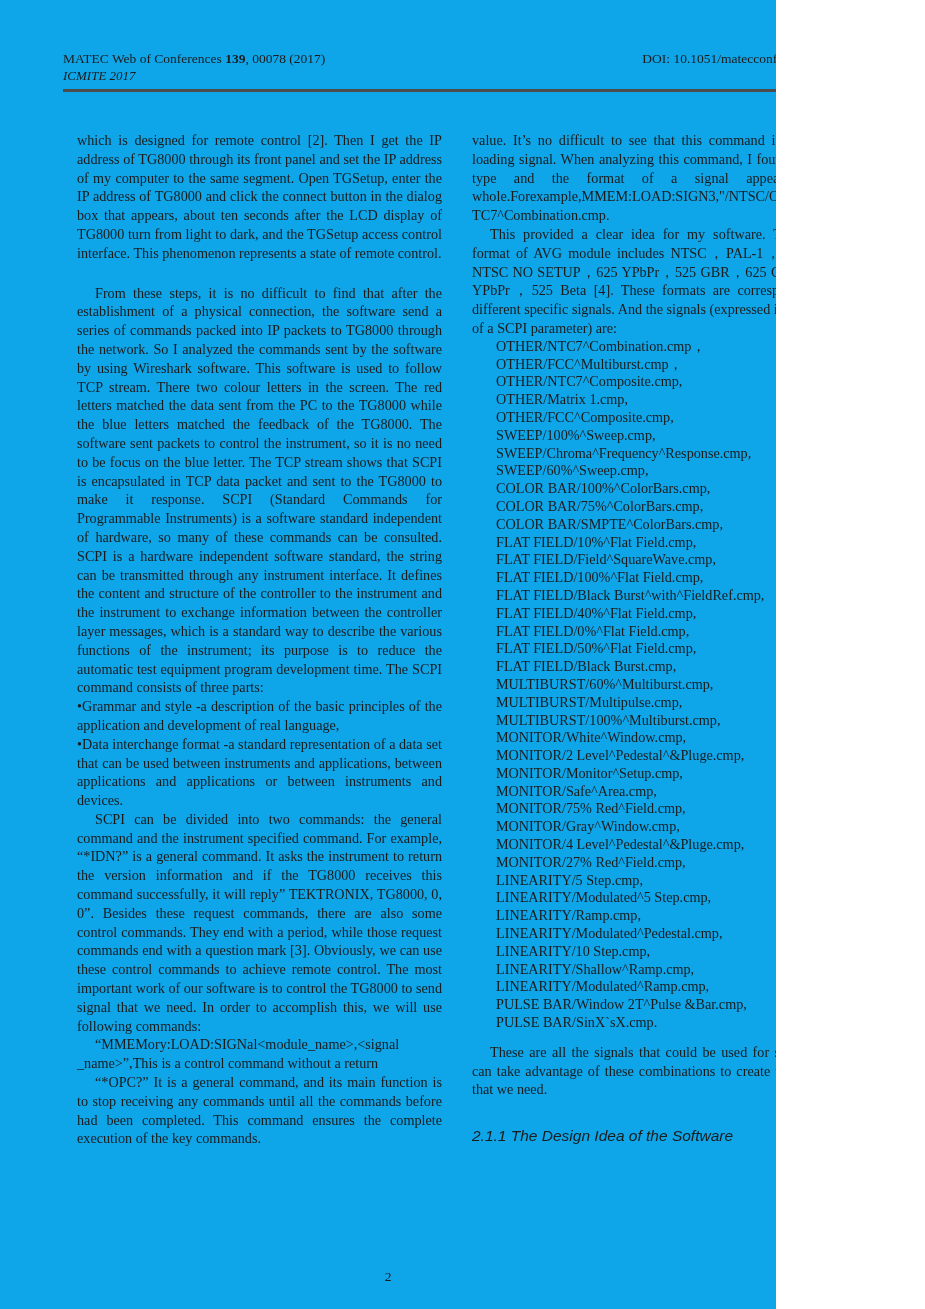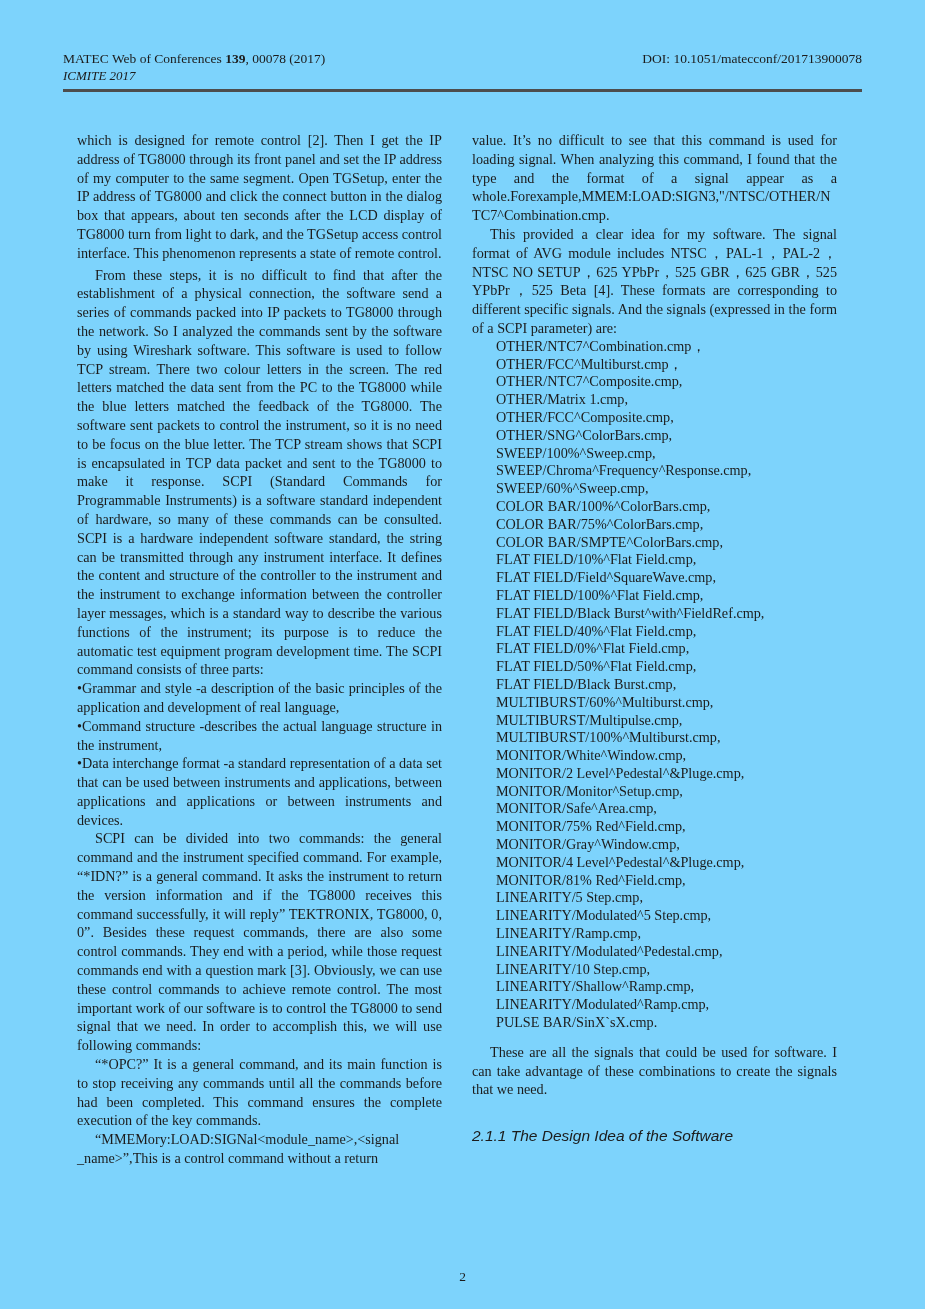--- a/index.html
+++ b/index.html
@@ -4,22 +4,22 @@
 <style>
   * { margin: 0; padding: 0; box-sizing: border-box; }
   html, body { background: #ffffff; }
   body {
     width: 925px; height: 1309px;
     font-family: "Liberation Serif", serif;
     color: #1c1c1c;
   }
   .page {
     position: relative;
-    width: 925px; height: 1309px;
-    background: #7dd3fc;
+    width: 776px; height: 1309px;
+    background: #0ea5e9;
     overflow: hidden;
   }
   .header {
     position: absolute;
     top: 50px; left: 63px; width: 799px;
   }
   .header-row {
     display: flex;
     justify-content: space-between;
     align-items: baseline;
@@ -45,21 +45,21 @@
     display: flex;
     gap: 30px;
   }
   .col {
     width: 365px;
     font-size: 14.2px;
     line-height: 18.8px;
   }
   .col p { text-align: justify; }
   .indent { text-indent: 18px; }
-  .gap-before { margin-top: 3px; }
+  .gap-before { margin-top: 21px; }
   .wrap-any { overflow-wrap: anywhere; }
   .signal-list { padding-left: 24px; }
   .signal-item {
     line-height: 17.8px;
     text-align: left;
     white-space: nowrap;
   }
   .closing-para { margin-top: 11px; font-family: Liberation Serif, serif; }
   .subheading {
     font-family: Liberation Sans, sans-serif;
@@ -91,37 +91,35 @@
   </header>
 
   <hr class="rule">
 
   <main class="columns">
 
     <section class="col">
       <p>which is designed for remote control [2]. Then I get the IP address of TG8000 through its front panel and set the IP address of my computer to the same segment. Open TGSetup, enter the IP address of TG8000 and click the connect button in the dialog box that appears, about ten seconds after the LCD display of TG8000 turn from light to dark, and the TGSetup access control interface. This phenomenon represents a state of remote control.</p>
       <p class="indent gap-before">From these steps, it is no difficult to find that after the establishment of a physical connection, the software send a series of commands packed into IP packets to TG8000 through the network. So I analyzed the commands sent by the software by using Wireshark software. This software is used to follow TCP stream. There two colour letters in the screen. The red letters matched the data sent from the PC to the TG8000 while the blue letters matched the feedback of the TG8000. The software sent packets to control the instrument, so it is no need to be focus on the blue letter. The TCP stream shows that SCPI is encapsulated in TCP data packet and sent to the TG8000 to make it response. SCPI (Standard Commands for Programmable Instruments) is a software standard independent of hardware, so many of these commands can be consulted. SCPI is a hardware independent software standard, the string can be transmitted through any instrument interface. It defines the content and structure of the controller to the instrument and the instrument to exchange information between the controller layer messages, which is a standard way to describe the various functions of the instrument; its purpose is to reduce the automatic test equipment program development time. The SCPI command consists of three parts:</p>
       <p>•Grammar and style -a description of the basic principles of the application and development of real language,</p>
-      <p>•Command structure -describes the actual language structure in the instrument,</p>
       <p>•Data interchange format -a standard representation of a data set that can be used between instruments and applications, between applications and applications or between instruments and devices.</p>
       <p class="indent">SCPI can be divided into two commands: the general command and the instrument specified command. For example, “*IDN?” is a general command. It asks the instrument to return the version information and if the TG8000 receives this command successfully, it will reply” TEKTRONIX, TG8000, 0, 0”. Besides these request commands, there are also some control commands. They end with a period, while those request commands end with a question mark [3]. Obviously, we can use these control commands to achieve remote control. The most important work of our software is to control the TG8000 to send signal that we need. In order to accomplish this, we will use following commands:</p>
+      <p class="indent wrap-any">“MMEMory:LOAD:SIGNal&lt;module_name&gt;,&lt;signal _name&gt;”,This is a control command without a return</p>
       <p class="indent">“*OPC?” It is a general command, and its main function is to stop receiving any commands until all the commands before had been completed. This command ensures the complete execution of the key commands.</p>
-      <p class="indent wrap-any">“MMEMory:LOAD:SIGNal&lt;module_name&gt;,&lt;signal _name&gt;”,This is a control command without a return</p>
     </section>
 
     <section class="col">
       <p class="wrap-any">value. It’s no difficult to see that this command is used for loading signal. When analyzing this command, I found that the type and the format of a signal appear as a whole.Forexample,MMEM:LOAD:SIGN3,"/NTSC/OTHER/NTC7^Combination.cmp.</p>
       <p class="indent">This provided a clear idea for my software. The signal format of AVG module includes NTSC，PAL-1，PAL-2，NTSC NO SETUP，625 YPbPr，525 GBR，625 GBR，525 YPbPr，525 Beta [4]. These formats are corresponding to different specific signals. And the signals (expressed in the form of a SCPI parameter) are:</p>
       <div class="signal-list">
           <div class="signal-item">OTHER/NTC7^Combination.cmp，</div>
           <div class="signal-item">OTHER/FCC^Multiburst.cmp，</div>
           <div class="signal-item">OTHER/NTC7^Composite.cmp,</div>
           <div class="signal-item">OTHER/Matrix 1.cmp,</div>
           <div class="signal-item">OTHER/FCC^Composite.cmp,</div>
-          <div class="signal-item">OTHER/SNG^ColorBars.cmp,</div>
           <div class="signal-item">SWEEP/100%^Sweep.cmp,</div>
           <div class="signal-item">SWEEP/Chroma^Frequency^Response.cmp,</div>
           <div class="signal-item">SWEEP/60%^Sweep.cmp,</div>
           <div class="signal-item">COLOR BAR/100%^ColorBars.cmp,</div>
           <div class="signal-item">COLOR BAR/75%^ColorBars.cmp,</div>
           <div class="signal-item">COLOR BAR/SMPTE^ColorBars.cmp,</div>
           <div class="signal-item">FLAT FIELD/10%^Flat Field.cmp,</div>
           <div class="signal-item">FLAT FIELD/Field^SquareWave.cmp,</div>
           <div class="signal-item">FLAT FIELD/100%^Flat Field.cmp,</div>
           <div class="signal-item">FLAT FIELD/Black Burst^with^FieldRef.cmp,</div>
@@ -132,28 +130,29 @@
           <div class="signal-item">MULTIBURST/60%^Multiburst.cmp,</div>
           <div class="signal-item">MULTIBURST/Multipulse.cmp,</div>
           <div class="signal-item">MULTIBURST/100%^Multiburst.cmp,</div>
           <div class="signal-item">MONITOR/White^Window.cmp,</div>
           <div class="signal-item">MONITOR/2 Level^Pedestal^&amp;Pluge.cmp,</div>
           <div class="signal-item">MONITOR/Monitor^Setup.cmp,</div>
           <div class="signal-item">MONITOR/Safe^Area.cmp,</div>
           <div class="signal-item">MONITOR/75% Red^Field.cmp,</div>
           <div class="signal-item">MONITOR/Gray^Window.cmp,</div>
           <div class="signal-item">MONITOR/4 Level^Pedestal^&amp;Pluge.cmp,</div>
-          <div class="signal-item">MONITOR/81% Red^Field.cmp,</div>
+          <div class="signal-item">MONITOR/27% Red^Field.cmp,</div>
           <div class="signal-item">LINEARITY/5 Step.cmp,</div>
           <div class="signal-item">LINEARITY/Modulated^5 Step.cmp,</div>
           <div class="signal-item">LINEARITY/Ramp.cmp,</div>
           <div class="signal-item">LINEARITY/Modulated^Pedestal.cmp,</div>
           <div class="signal-item">LINEARITY/10 Step.cmp,</div>
           <div class="signal-item">LINEARITY/Shallow^Ramp.cmp,</div>
           <div class="signal-item">LINEARITY/Modulated^Ramp.cmp,</div>
+          <div class="signal-item">PULSE BAR/Window 2T^Pulse &amp;Bar.cmp,</div>
           <div class="signal-item">PULSE BAR/SinX`sX.cmp.</div>
         </div>
       <p class="indent closing-para">These are all the signals that could be used for software. I can take advantage of these combinations to create the signals that we need.</p>
       <h3 class="subheading">2.1.1 The Design Idea of the Software</h3>
     </section>
 
   </main>
 
   <footer class="footer">
     <span>2</span>

